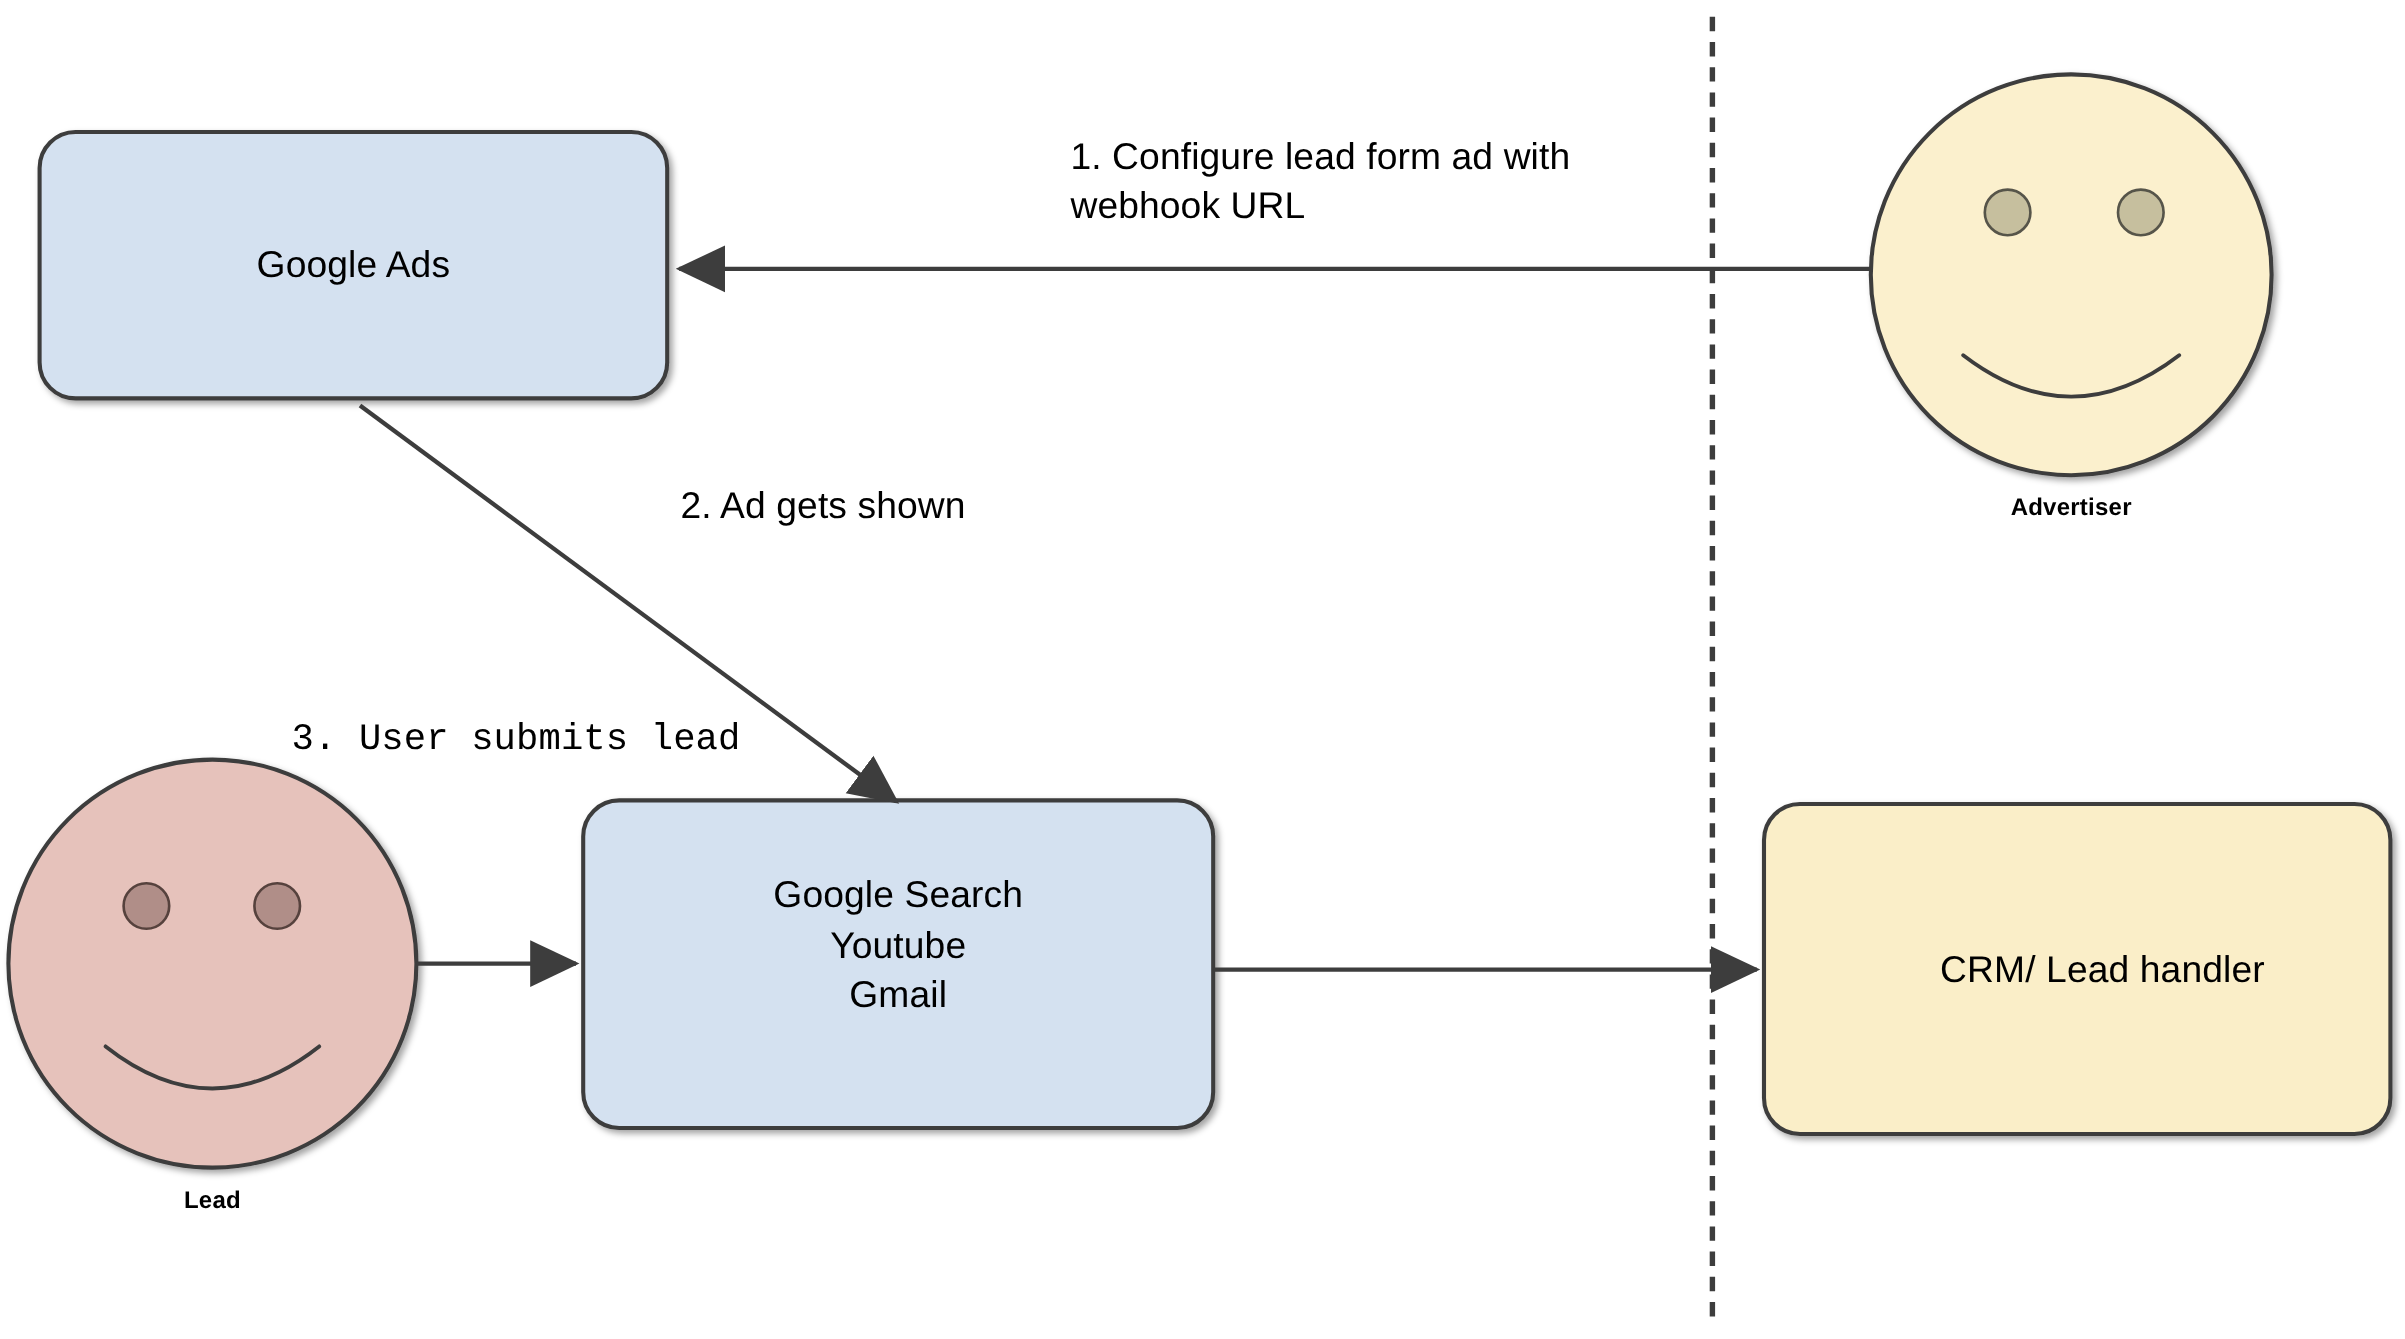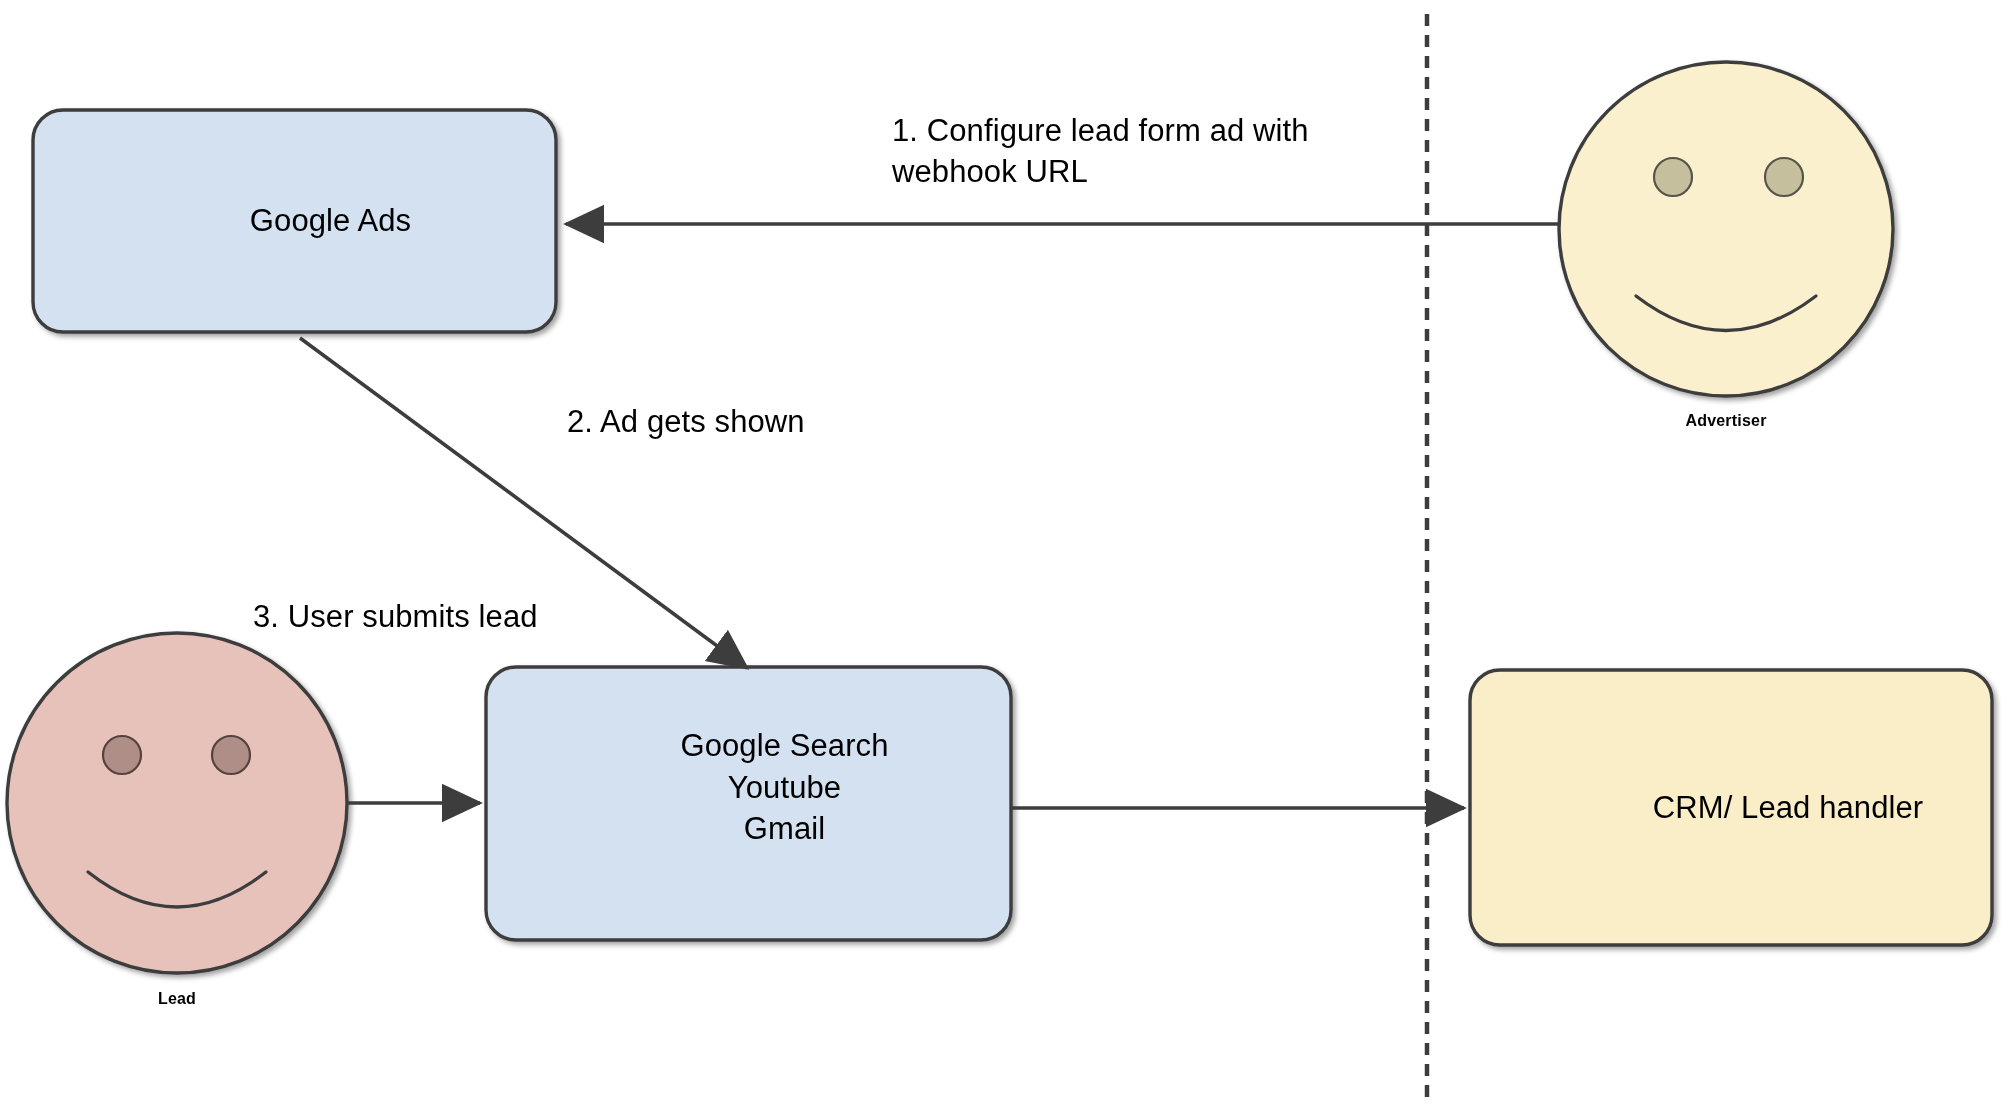--- a/index.html
+++ b/index.html
@@ -31,35 +31,34 @@
     display: flex;
     align-items: center;
     justify-content: center;
     text-align: center;
     color: #000000;
     font-size: 31px;
     line-height: 1.28;
     letter-spacing: 0.1px;
     pointer-events: none;
     white-space: pre-line;
-    padding-left: 36px;
   }
   .edge-label {
     position: absolute;
     color: #000000;
     font-size: 31px;
     line-height: 1.33;
     letter-spacing: 0.1px;
     white-space: pre-line;
   }
   .actor-caption {
     position: absolute;
     text-align: center;
     color: #000000;
-    font-size: 16px;
+    font-size: 20px;
     font-weight: bold;
     letter-spacing: 0.2px;
   }
 </style>
 </head>
 <body>
 
 <div id="canvas">
 
   <svg id="vector-layer" viewBox="0 0 2004 1116" xmlns="http://www.w3.org/2000/svg">
@@ -119,16 +118,16 @@
 
   <div class="actor-caption" style="left:1566px; top:412px; width:320px;">Advertiser</div>
 
   <div class="actor-caption" style="left:17px; top:990px; width:320px;">Lead</div>
 
   <div class="edge-label" style="left:892px; top:110px; width:520px;">1.  Configure lead form ad with
      webhook URL</div>
 
   <div class="edge-label" style="left:567px; top:401px; width:400px;">2.  Ad gets shown</div>
 
-  <div class="edge-label" style="left:253px; top:596px; width:400px;">3.  User submits lead</div>
+  <div class="edge-label" style="left:243px; top:596px; width:400px;font-family:Liberation Mono, monospace;">3.  User submits lead</div>
 
 
 </div>
 
 </body></html>

